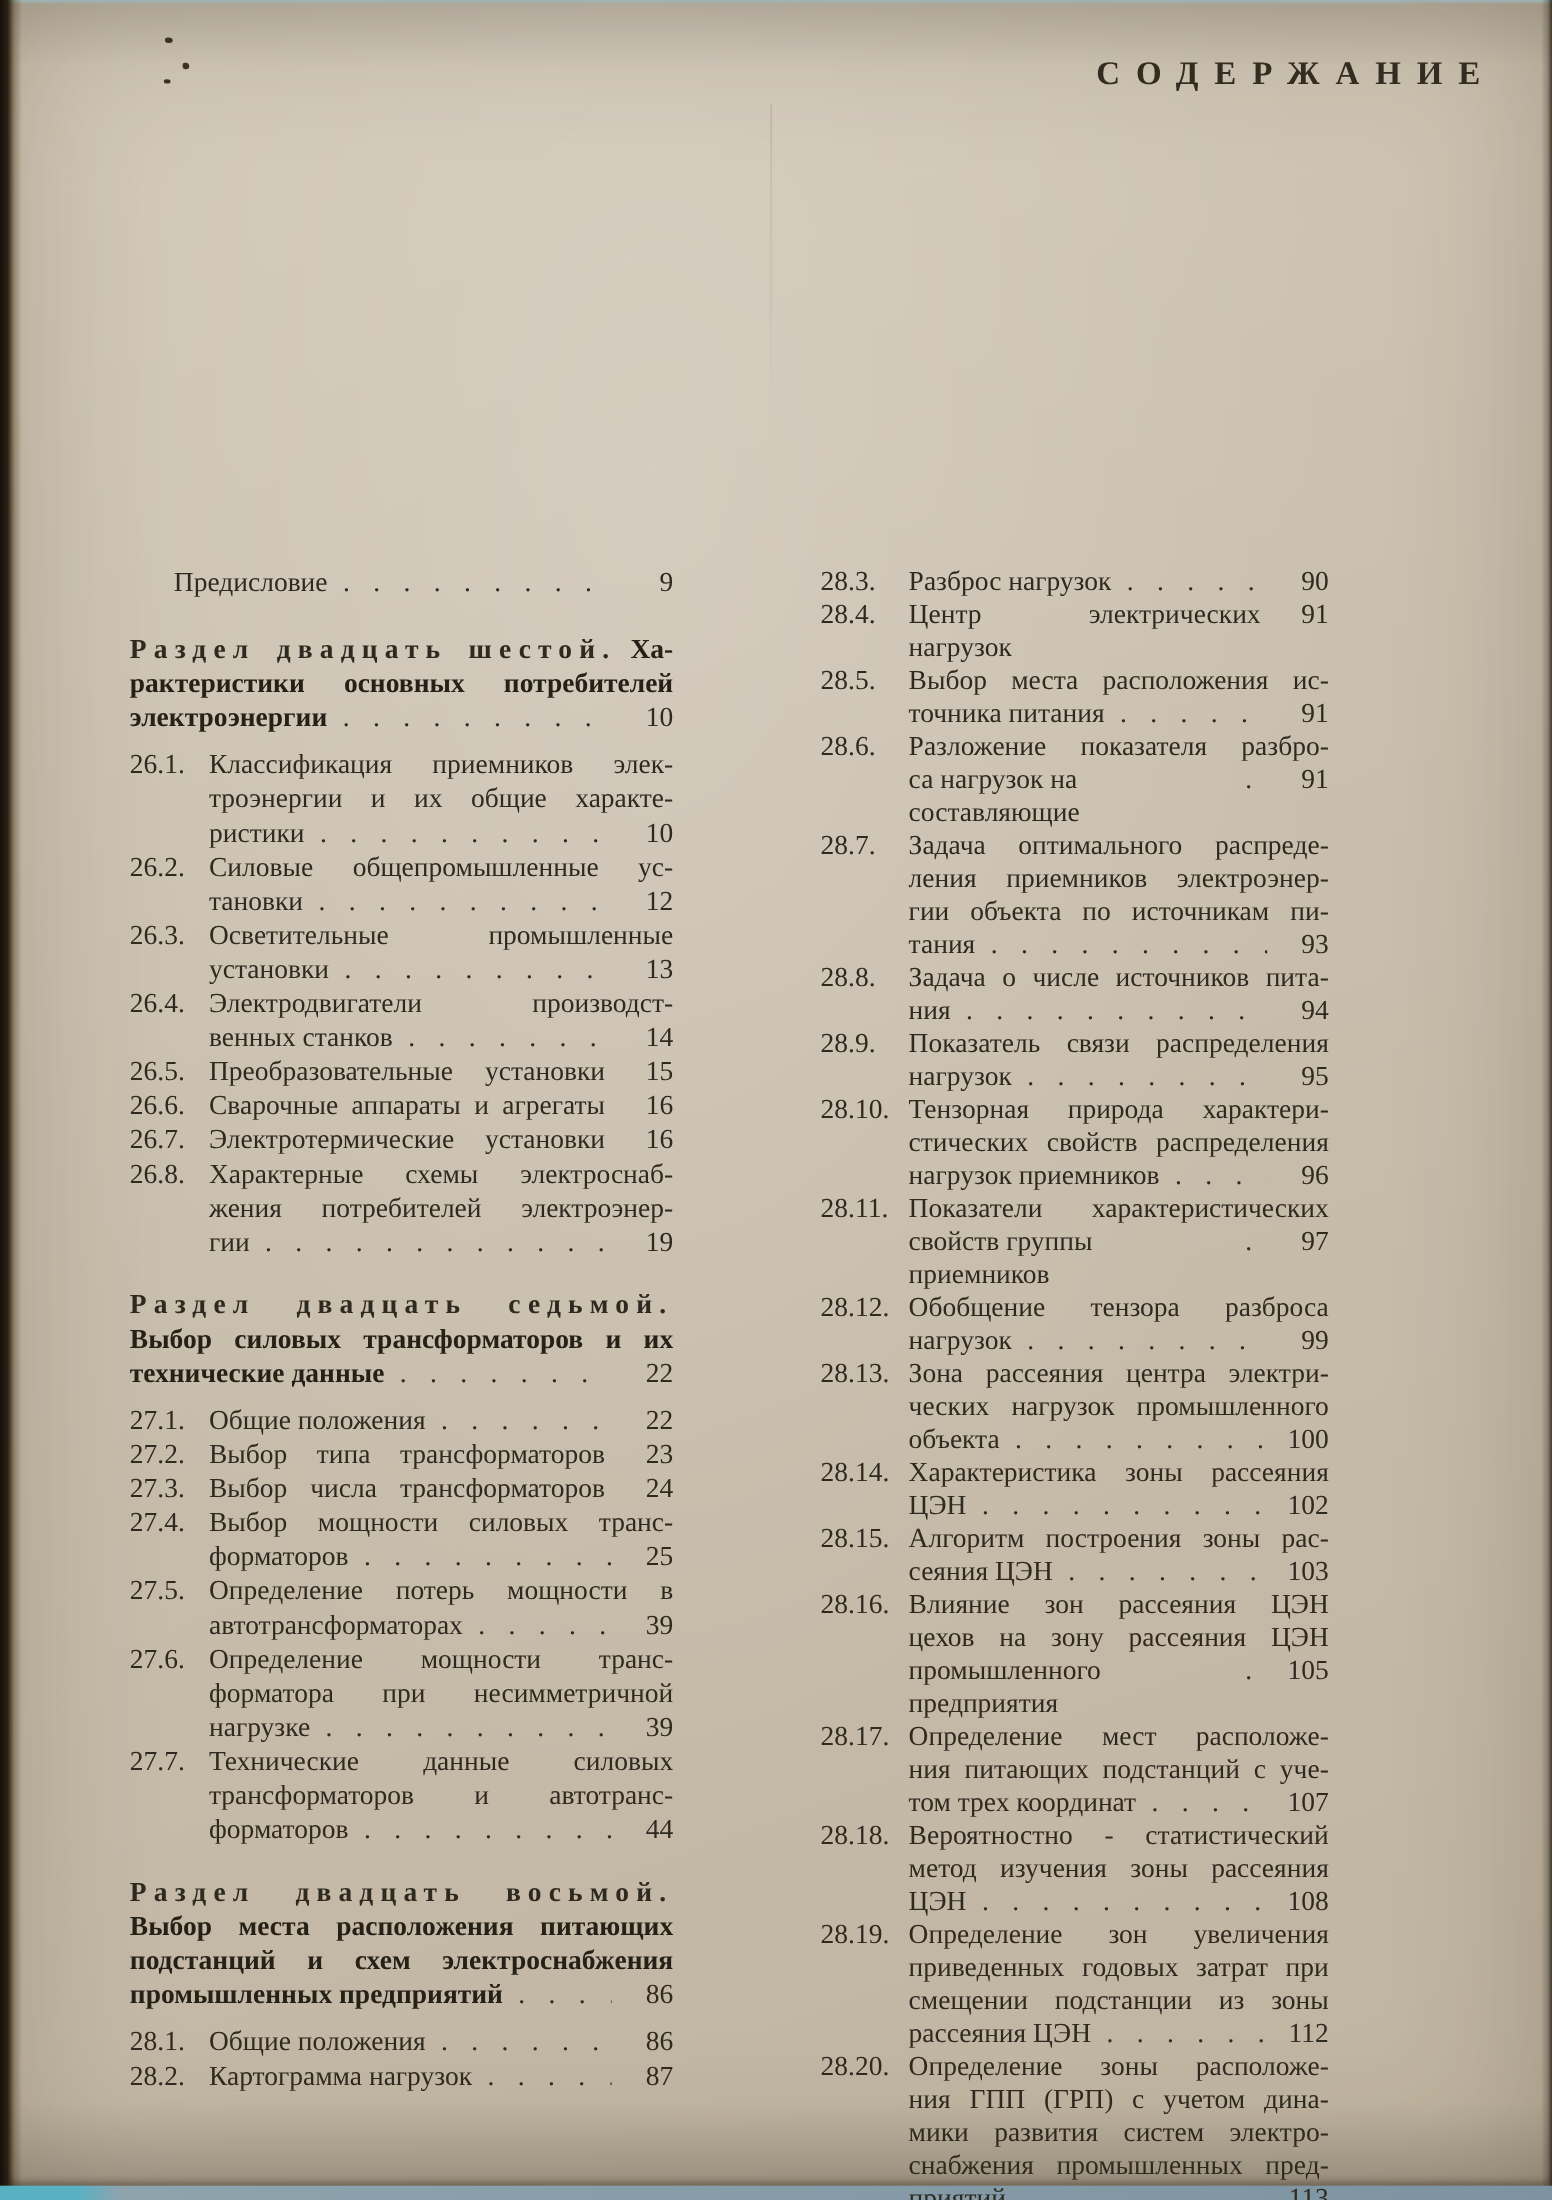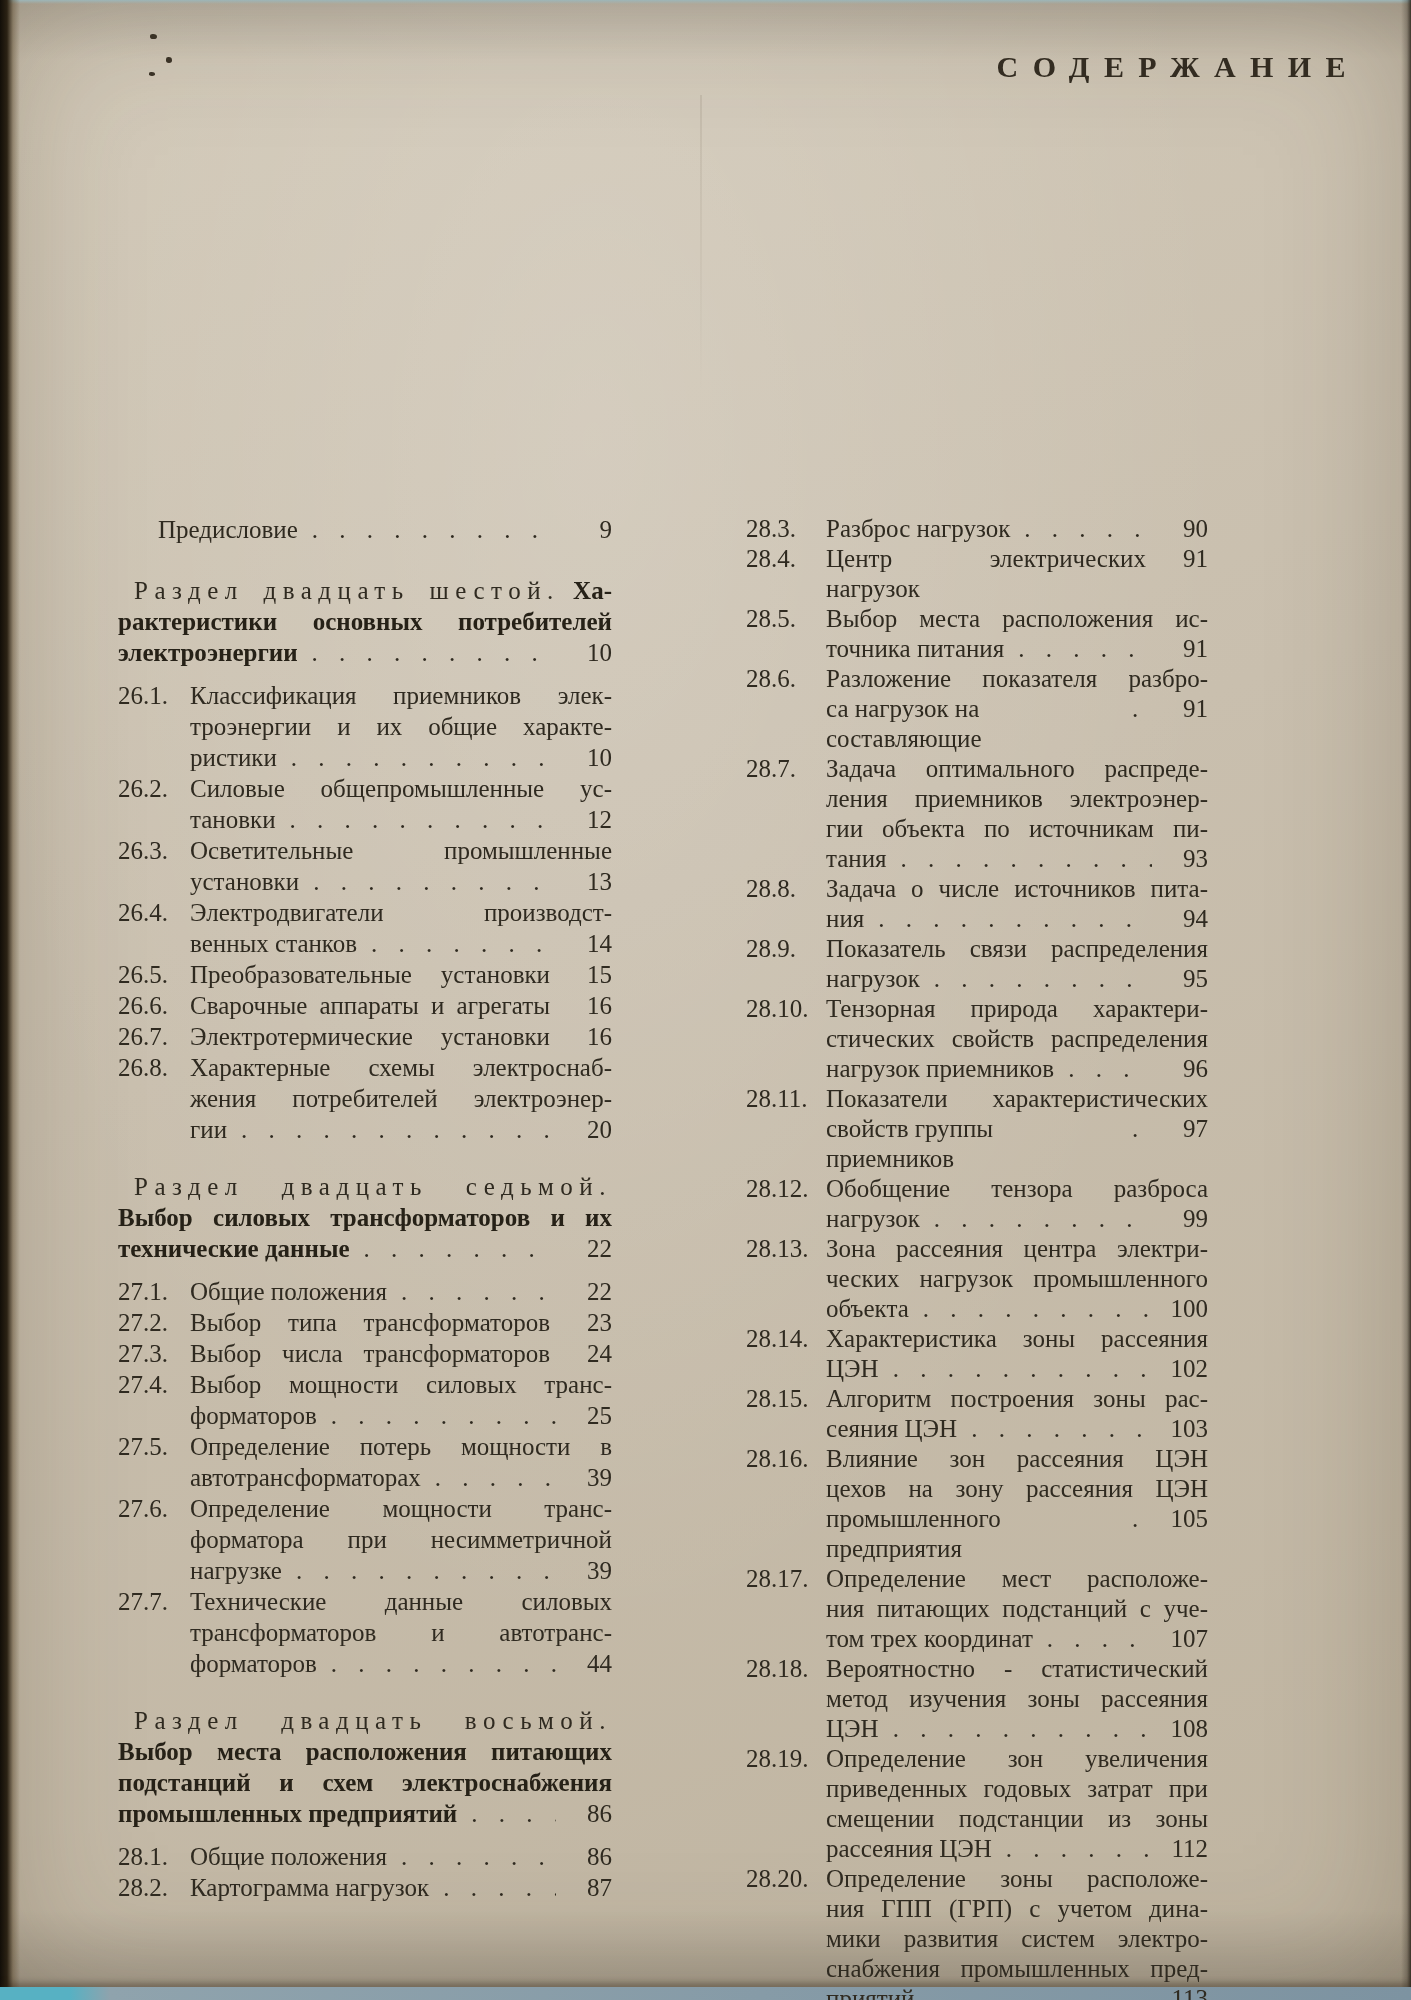--- a/index.html
+++ b/index.html
@@ -50,21 +50,21 @@
   .col.right{left:746px;top:514px;width:462px;line-height:30px;}
 
   .entry{display:flex;}
   .entry.sec{margin-top:26px;margin-bottom:12px;}
   .entry.front{margin-bottom:30px;margin-left:40px;}
   .num{flex:0 0 auto;width:72px;}
   .col.right .num{width:80px;}
   .body{flex:1;min-width:0;}
   .line{text-align:justify;text-align-last:justify;}
   .bold,.entry.sec .line,.entry.sec .t{font-weight:bold;color:var(--ink-bold);}
-  .sp{letter-spacing:0.26em;font-weight:normal;color:var(--ink);margin-left:16px;}
+  .sp{letter-spacing:0.26em;font-weight:bold;color:var(--ink);}
   .lastline{display:flex;align-items:baseline;}
   .t{flex:0 1 auto;}
   .t.fill{flex:1 1 auto;text-align:justify;text-align-last:justify;margin-right:12px;}
   .leader{flex:1 1 20px;min-width:20px;overflow:hidden;white-space:nowrap;
     word-spacing:15px;margin:0 6px 0 14px;color:var(--ink);}
   .pg{flex:0 0 auto;min-width:50px;text-align:right;}
 </style>
 </head>
 <body>
 
@@ -173,21 +173,21 @@
       </div>
     </div>
     <div class="entry">
       <span class="num">26.8.</span>
       <div class="body">
         <div class="line">Характерные схемы электроснаб-</div>
         <div class="line">жения потребителей электроэнер-</div>
         <div class="lastline">
           <div class="t">гии</div>
           <div class="leader">. . . . . . . . . . . . . . . . . . . . . . . . . . . . . . . . . . . . . . . .</div>
-          <div class="pg">20</div>
+          <div class="pg">19</div>
         </div>
       </div>
     </div>
     <div class="entry sec">
       <div class="body">
         <div class="line intro"><span class="sp">Раздел двадцать седьмой.</span></div>
         <div class="line bold">Выбор силовых трансформаторов и их</div>
         <div class="lastline">
           <div class="t">технические данные</div>
           <div class="leader">. . . . . . . . . . . . . . . . . . . . . . . . . . . . . . . . . . . . . . . .</div>

